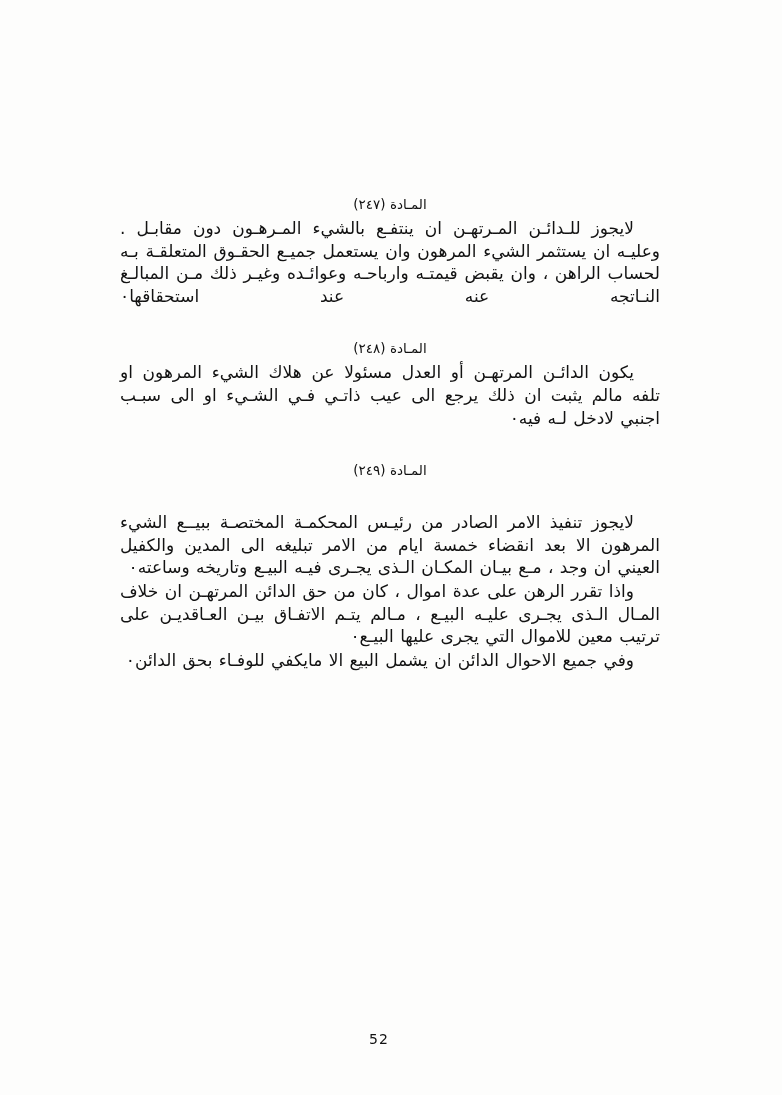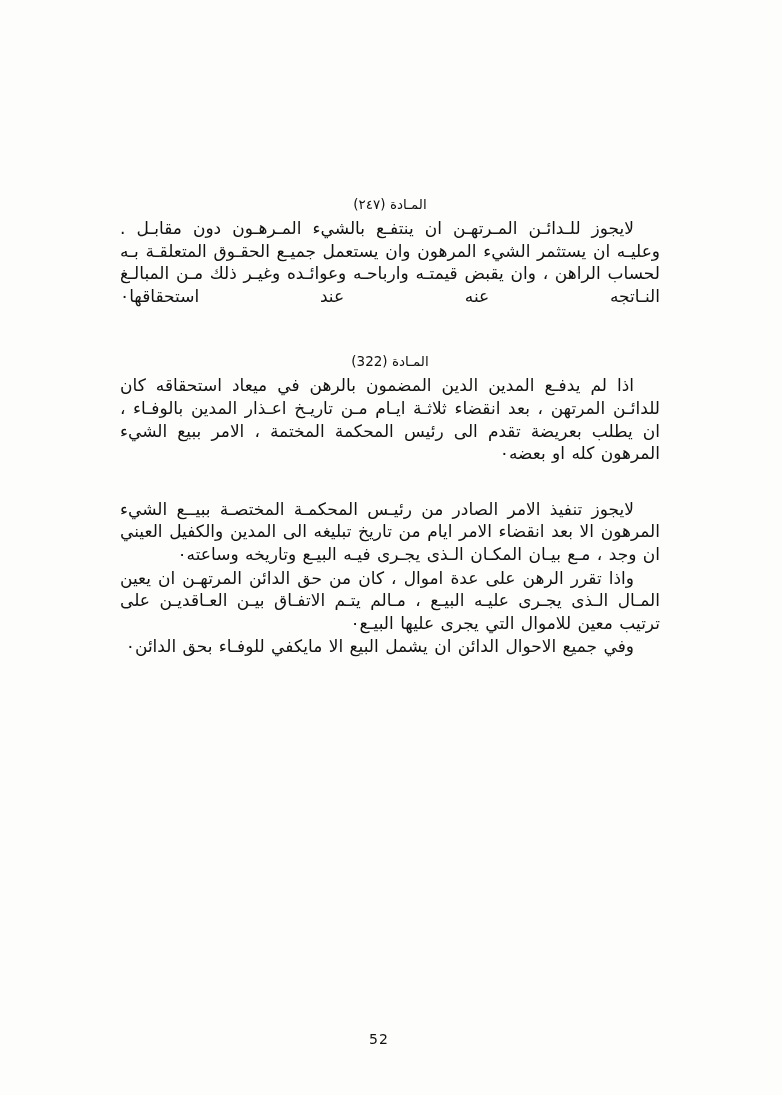--- a/index.html
+++ b/index.html
@@ -72,33 +72,36 @@
 
   <div class="content">
 
     <div class="article">
       <div class="article-heading">المـادة (٢٤٧)</div>
       <p class="para indent">لايجوز للـدائـن المـرتهـن ان ينتفـع بالشيء المـرهـون دون مقابـل . وعليـه ان يستثمر الشيء المرهون وان يستعمل جميـع الحقـوق المتعلقـة بـه لحساب الراهن ، وان يقبض قيمتـه وارباحـه وعوائـده وغيـر ذلك مـن المبالـغ النـاتجه عنه عند استحقاقها٠</p>
     </div>
 
     <div class="gap-md"></div>
 
-
-    <div class="gap-md"></div>
-
     <div class="article">
-      <div class="article-heading">المـادة (322)</div>
-      <p class="para indent last">اذا لم يدفـع المدين الدين المضمون بالرهن في ميعاد استحقاقه كان للدائـن المرتهن ، بعد انقضاء ثلاثـة ايـام مـن تاريـخ اعـذار المدين بالوفـاء ، ان يطلب بعريضة تقدم الى رئيس المحكمة المختمة ، الامر ببيع الشيء المرهون كله او بعضه٠</p>
+      <div class="article-heading">المـادة (٢٤٨)</div>
+      <p class="para indent last">يكون الدائـن المرتهـن أو العدل مسئولا عن هلاك الشيء المرهون او تلفه مالم يثبت ان ذلك يرجع الى عيب ذاتـي فـي الشـيء او الى سبـب اجنبي لادخل لـه فيه٠</p>
     </div>
 
     <div class="gap-md"></div>
 
     <div class="article">
-      <p class="para indent last">لايجوز تنفيذ الامر الصادر من رئيـس المحكمـة المختصـة ببيــع الشيء المرهون الا بعد انقضاء الامر ايام من تاريخ تبليغه الى المدين والكفيل العيني ان وجد ، مـع بيـان المكـان الـذى يجـرى فيـه البيـع وتاريخه وساعته٠</p>
-      <p class="para indent last">واذا تقرر الرهن على عدة اموال ، كان من حق الدائن المرتهـن ان يعين المـال الـذى يجـرى عليـه البيـع ، مـالم يتـم الاتفـاق بيـن العـاقديـن على ترتيب معين للاموال التي يجرى عليها البيـع٠</p>
+      <div class="article-heading">المـادة (٢٤٩)</div>
+    </div>
+
+    <div class="gap-md"></div>
+
+    <div class="article">
+      <p class="para indent last">لايجوز تنفيذ الامر الصادر من رئيـس المحكمـة المختصـة ببيــع الشيء المرهون الا بعد انقضاء خمسة ايام من الامر تبليغه الى المدين والكفيل العيني ان وجد ، مـع بيـان المكـان الـذى يجـرى فيـه البيـع وتاريخه وساعته٠</p>
+      <p class="para indent last">واذا تقرر الرهن على عدة اموال ، كان من حق الدائن المرتهـن ان خلاف المـال الـذى يجـرى عليـه البيـع ، مـالم يتـم الاتفـاق بيـن العـاقديـن على ترتيب معين للاموال التي يجرى عليها البيـع٠</p>
       <p class="para indent last">وفي جميع الاحوال الدائن ان يشمل البيع الا مايكفي للوفـاء بحق الدائن٠</p>
     </div>
 
   </div>
 
   <div class="page-number">52</div>
 
 </div>
 
 </body></html>

